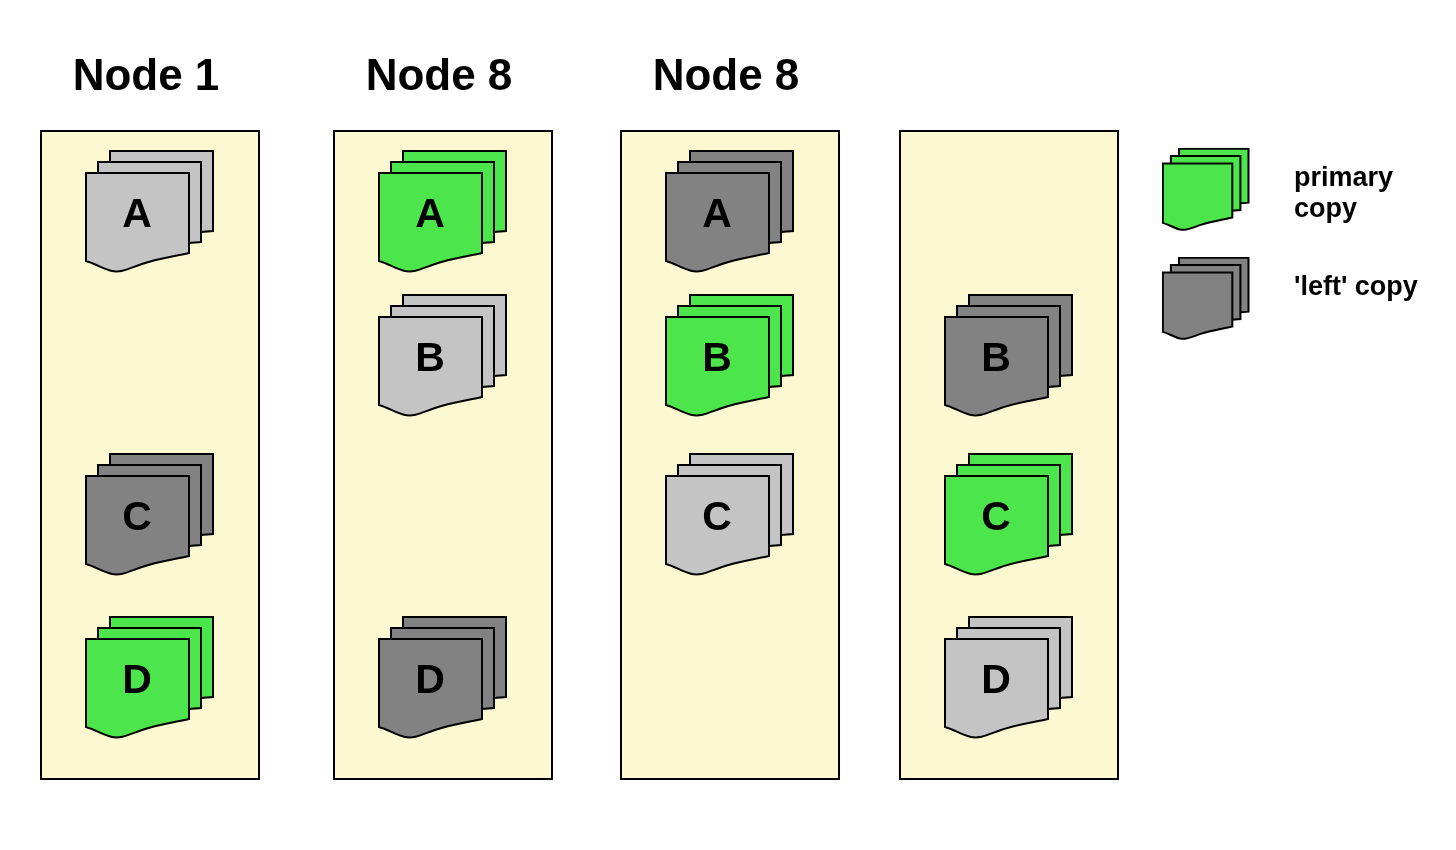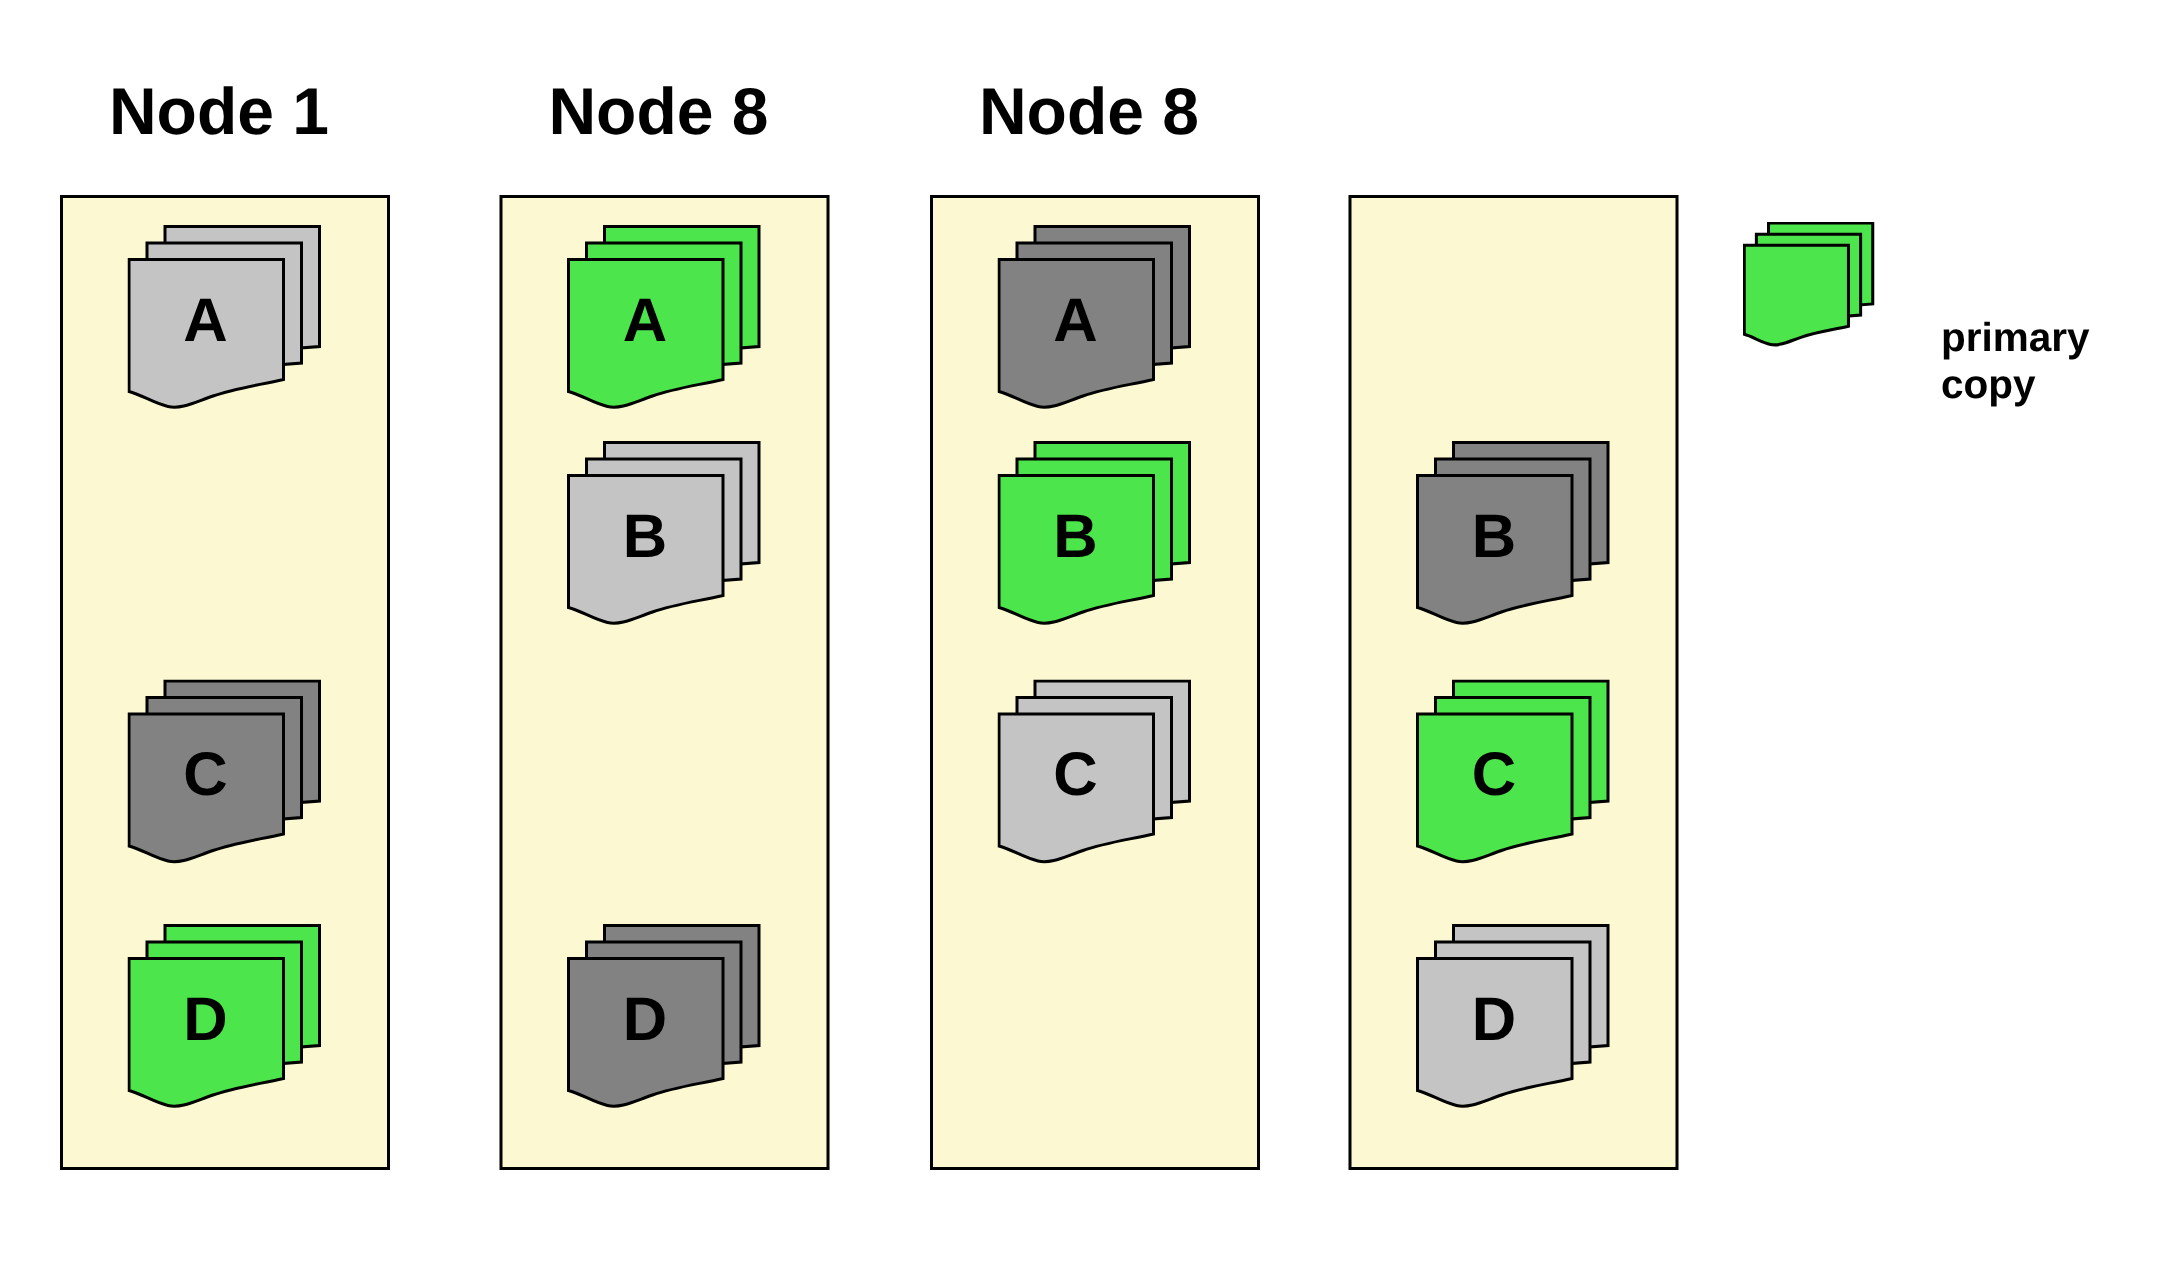--- a/index.html
+++ b/index.html
@@ -104,21 +104,20 @@
   .legend-stack .pg { stroke-width: 3; }
   .legend-label {
     position: absolute;
     left: 132px;
     top: 14px;
     width: 130px;
     font-size: 27px;
     font-weight: bold;
     line-height: 31px;
     color: #000;
-    margin-top: 48px;
   }
 </style>
 </head>
 <body>
 
 <div class="diagram">
 
   <div class="node" style="left:40px">
     <div class="node-title">Node 1</div>
     <div class="node-panel">
@@ -240,15 +239,23 @@
 
   <div class="legend">
     <div class="legend-item legend-item-0" style="--fill: #4ce54b;">
       <svg class="legend-stack" viewBox="0 0 130 126">
         <path class="pg" d="M25 1 L128 1 L128 81 L25 89 Z"></path>
         <path class="pg" d="M13 12 L116 12 L116 92 L13 100 Z"></path>
         <path class="pg" d="M1 23 L104 23 L104 103 C86 107 71 109 57 114 C45 118 36 123 27 121 C18 119 9 113 1 111 Z"></path>
       </svg>
       <div class="legend-label">primary copy</div>
     </div>
+    <div class="legend-item legend-item-1" style="--fill: #828282;">
+      <svg class="legend-stack" viewBox="0 0 130 126">
+        <path class="pg" d="M25 1 L128 1 L128 81 L25 89 Z"></path>
+        <path class="pg" d="M13 12 L116 12 L116 92 L13 100 Z"></path>
+        <path class="pg" d="M1 23 L104 23 L104 103 C86 107 71 109 57 114 C45 118 36 123 27 121 C18 119 9 113 1 111 Z"></path>
+      </svg>
+      <div class="legend-label">'left' copy</div>
+    </div>
   </div>
 
 </div>
 
 </body></html>

